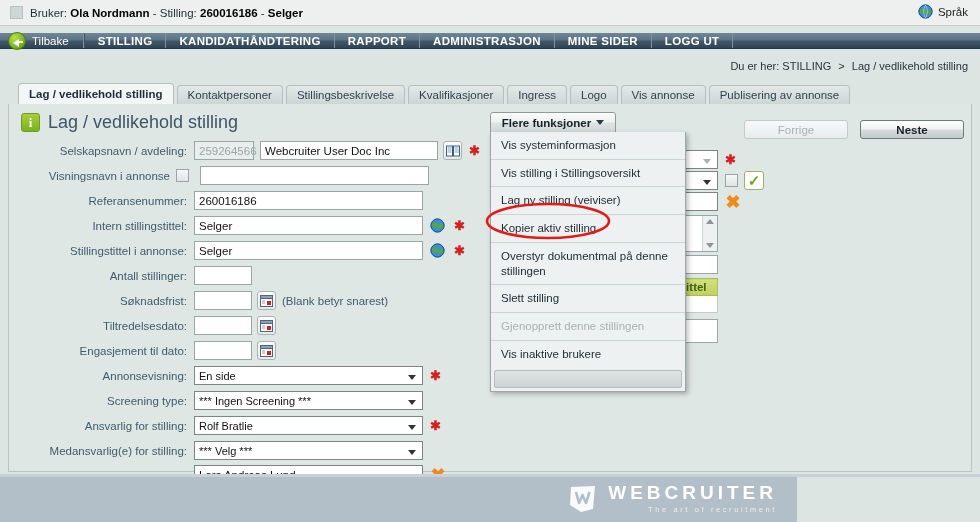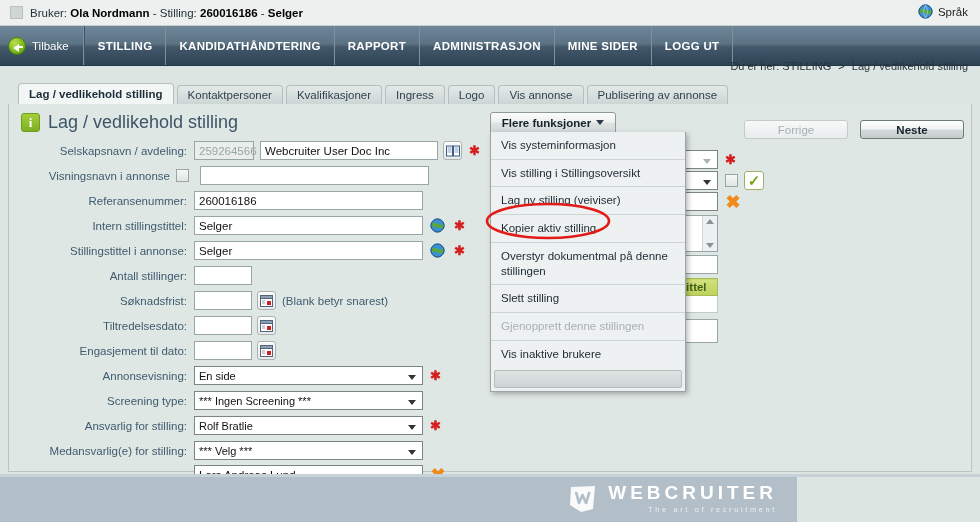--- a/index.html
+++ b/index.html
@@ -30,21 +30,21 @@
   .userbar-text { white-space: nowrap; }
   .userbar-text b { font-weight: bold; color: #000; }
   .lang-area {
     position: absolute; right: 12px; top: 4px;
     display: flex; align-items: center; gap: 5px; font-size: 11.5px; color: #222;
   }
   .globe-sm { width: 15px; height: 15px; display: block; }
 
   
   .mainnav {
-    position: absolute; left: 0; top: 26px; width: 980px; height: 40px;
+    position: absolute; left: 0; top: 33px; width: 980px; height: 16px;
     background: linear-gradient(to bottom, #6e8799 0%, #5c7384 45%, #42586a 55%, #2e4354 100%);
     border-bottom: 1px solid #223848;
     display: flex; align-items: stretch;
   }
   .nav-back {
     display: flex; align-items: center; gap: 6px;
     padding: 0 14px 0 8px; color: #fff; font-size: 11.5px;
     border-right: 1px solid #7d929f;
     cursor: pointer;
   }
@@ -346,20 +346,23 @@
     <span class="sep">&gt;</span>
     <span>Lag / vedlikehold stilling</span>
   </div>
 
   <div class="tabstrip">
     <div class="tab active">
         <span>Lag / vedlikehold stilling</span>
       </div>
     <div class="tab">
         <span>Kontaktpersoner</span>
+      </div>
+    <div class="tab">
+        <span>Stillingsbeskrivelse</span>
       </div>
     <div class="tab">
         <span>Kvalifikasjoner</span>
       </div>
     <div class="tab">
         <span>Ingress</span>
       </div>
     <div class="tab">
         <span>Logo</span>
       </div>

